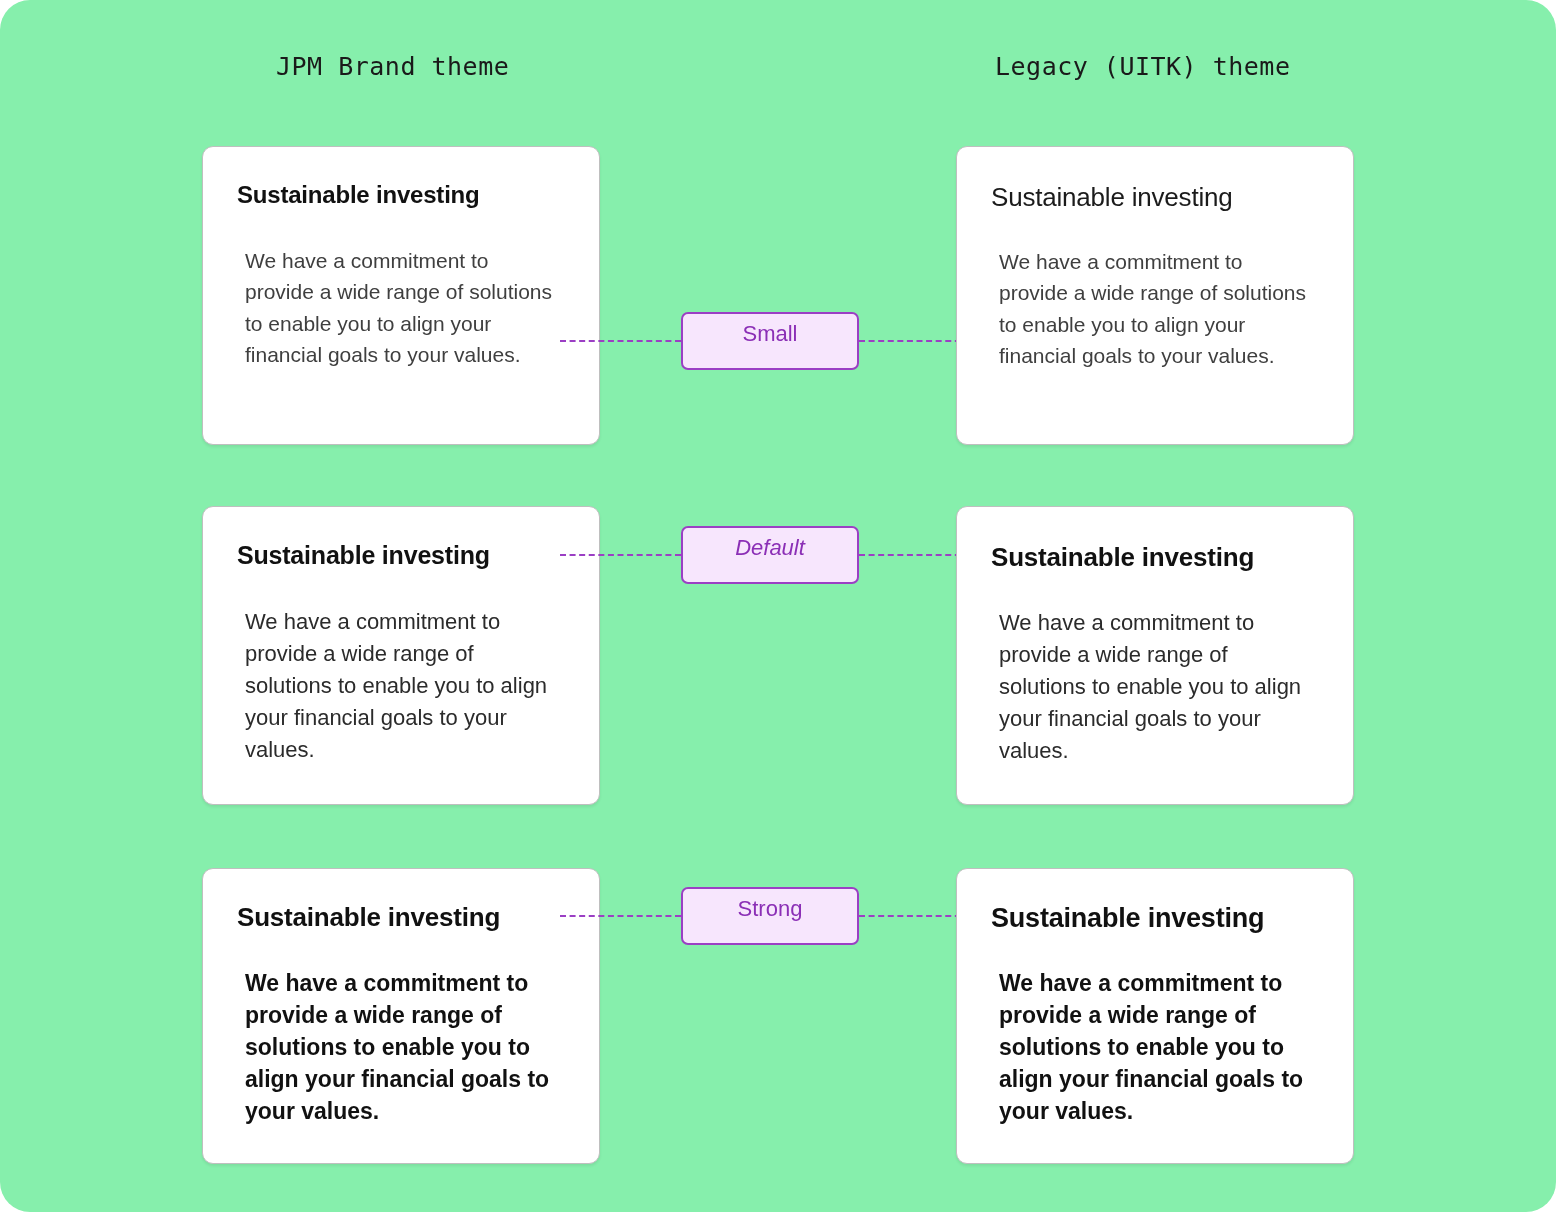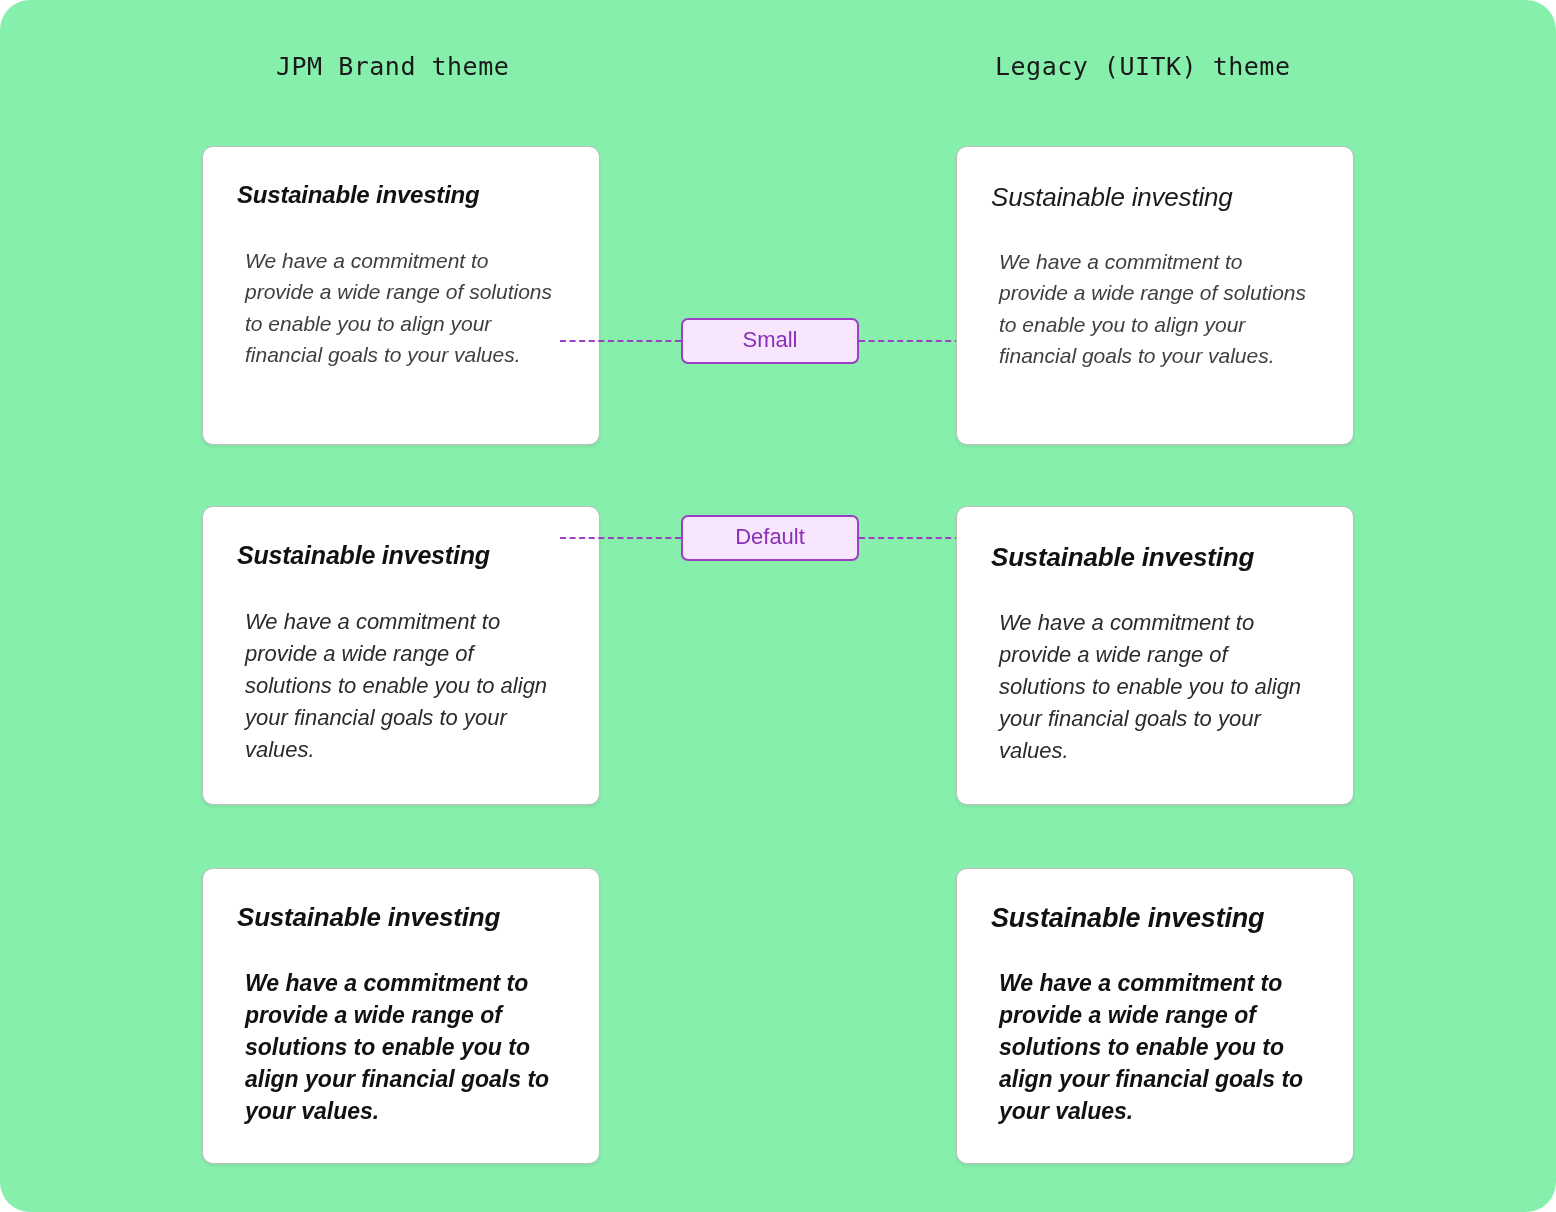--- a/index.html
+++ b/index.html
@@ -50,21 +50,20 @@
 
   
   .card {
     position: absolute;
     box-sizing: border-box;
     background: #ffffff;
     border: 1.5px solid #bfbfbf;
     border-radius: 11px;
     box-shadow: 0 2px 3px rgba(0,0,0,0.07);
     padding: 34px 36px 30px 34px;
-    font-style: italic;
   }
   .card.left  { left: 202px;  width: 398px; }
   .card.right { left: 956px;  width: 398px; }
 
   .row-0 .card { height: 299px; }
   .row-1 .card { height: 299px; }
   .row-2 .card { height: 296px; }
 
   .card-title {
     margin: 0;
@@ -140,40 +139,40 @@
   
   .connector {
     position: absolute;
     display: flex;
     align-items: center;
     left: 560px;
     width: 420px;
     height: 40px;
   }
   .row-0 .connector { top: 175px; }
-  .row-1 .connector { top: 12px; }
+  .row-1 .connector { top: 29px; font-style: italic; }
   .row-2 .connector { top: 28px; }
 
   .dash-line {
     flex: 1 1 auto;
     height: 0;
     border-top: 2px dashed #9b3fc4;
   }
   .badge {
     flex: 0 0 auto;
     box-sizing: border-box;
     min-width: 178px;
     text-align: center;
     background: #f7e6fd;
     border: 2px solid #9b3fc4;
     border-radius: 7px;
     color: #8b2fb6;
     font-size: 22px;
     font-weight: 400;
-    padding: 8px 0 9px 0;
+    padding: 8px 0 21px 0;
     line-height: 1.1;
     font-family: "Liberation Sans", sans-serif;
   }
 </style>
 </head>
 <body>
 
 <div class="page">
 
   <div class="col-header left">JPM Brand theme</div>
@@ -217,20 +216,25 @@
     </div>
   </div>
 
   <div class="row row-2">
 
     <div class="card left jpm strong">
       <p class="card-title">Sustainable investing</p>
       <p class="card-body">We have a commitment to provide a wide range of solutions to enable you to align your financial goals to your values.</p>
     </div>
 
+    <div class="connector">
+      <div class="dash-line"></div>
+      <div class="badge">Strong</div>
+      <div class="dash-line"></div>
+    </div>
 
     <div class="card right uitk strong">
       <p class="card-title">Sustainable investing</p>
       <p class="card-body">We have a commitment to provide a wide range of solutions to enable you to align your financial goals to your values.</p>
     </div>
   </div>
 
 </div>
 
 </body></html>

